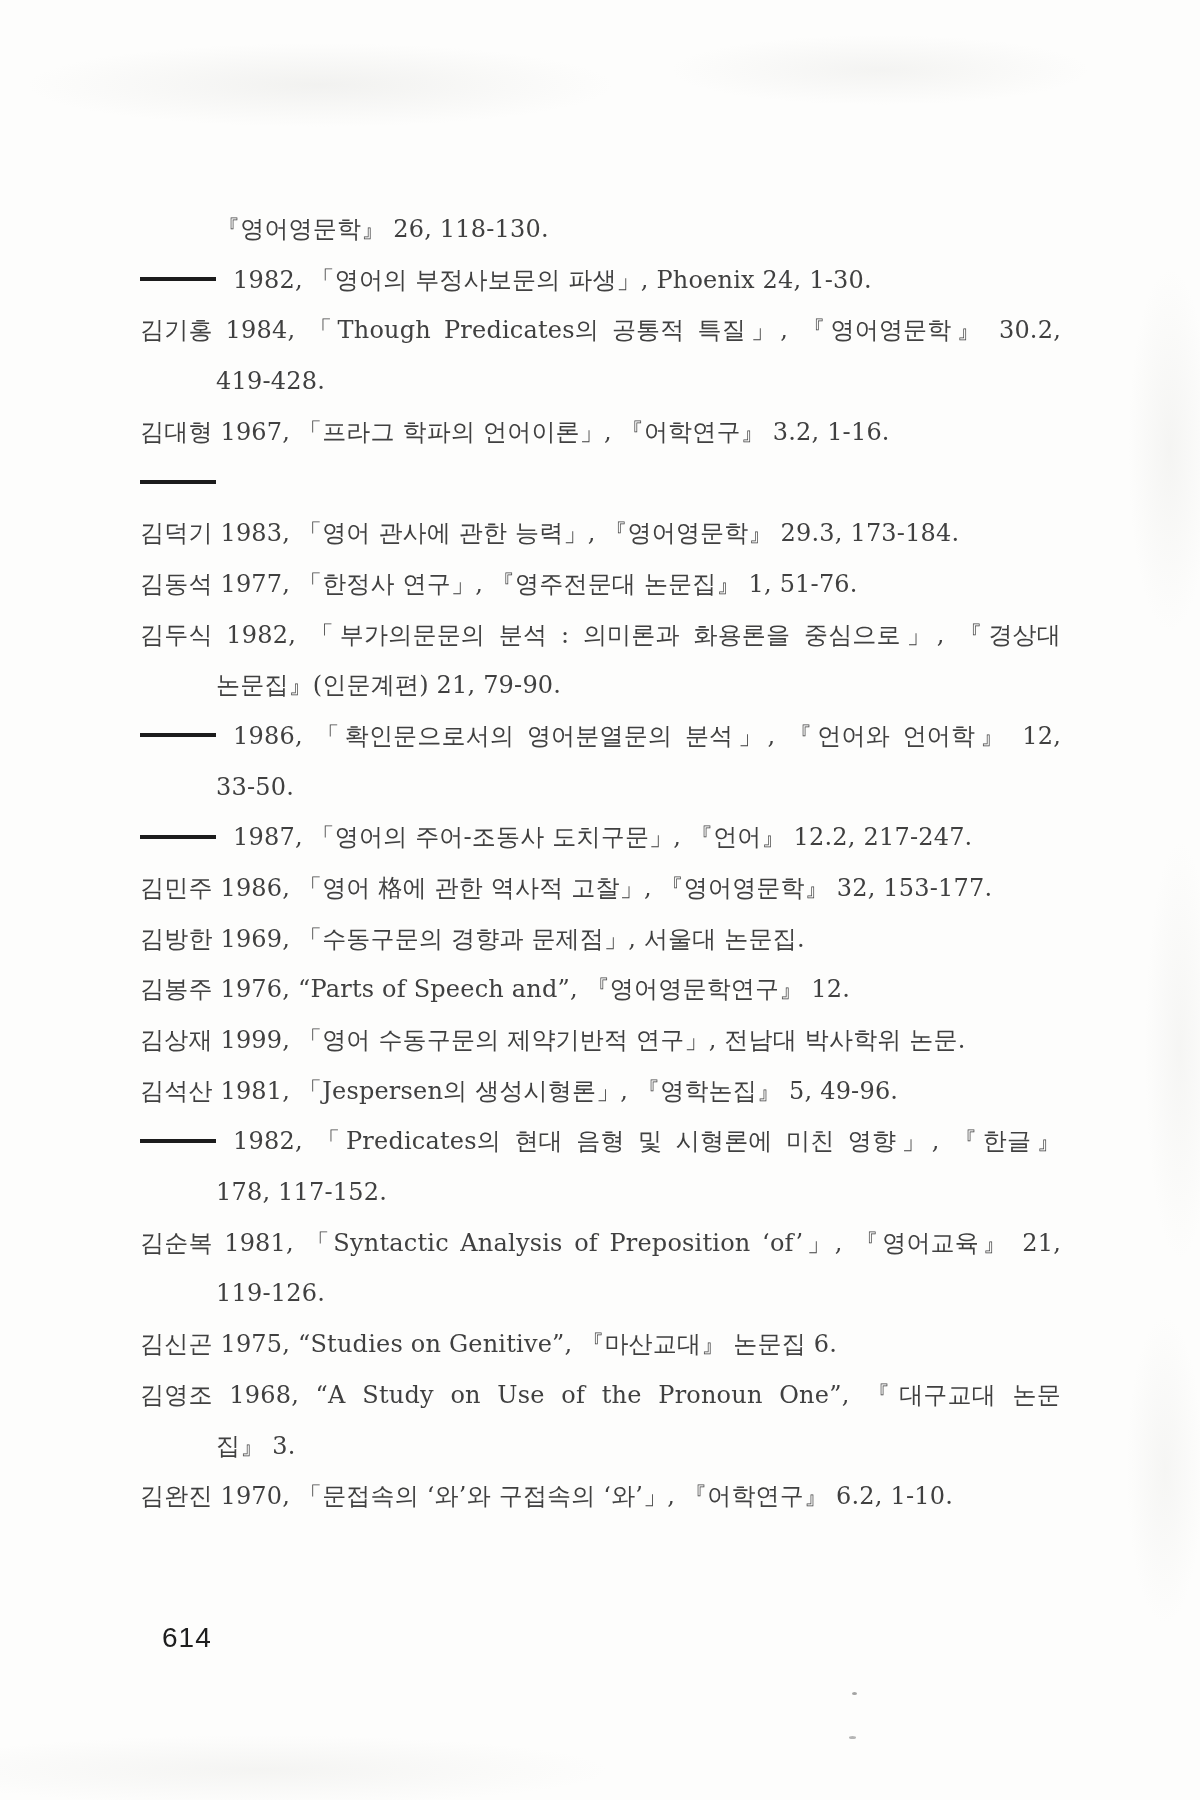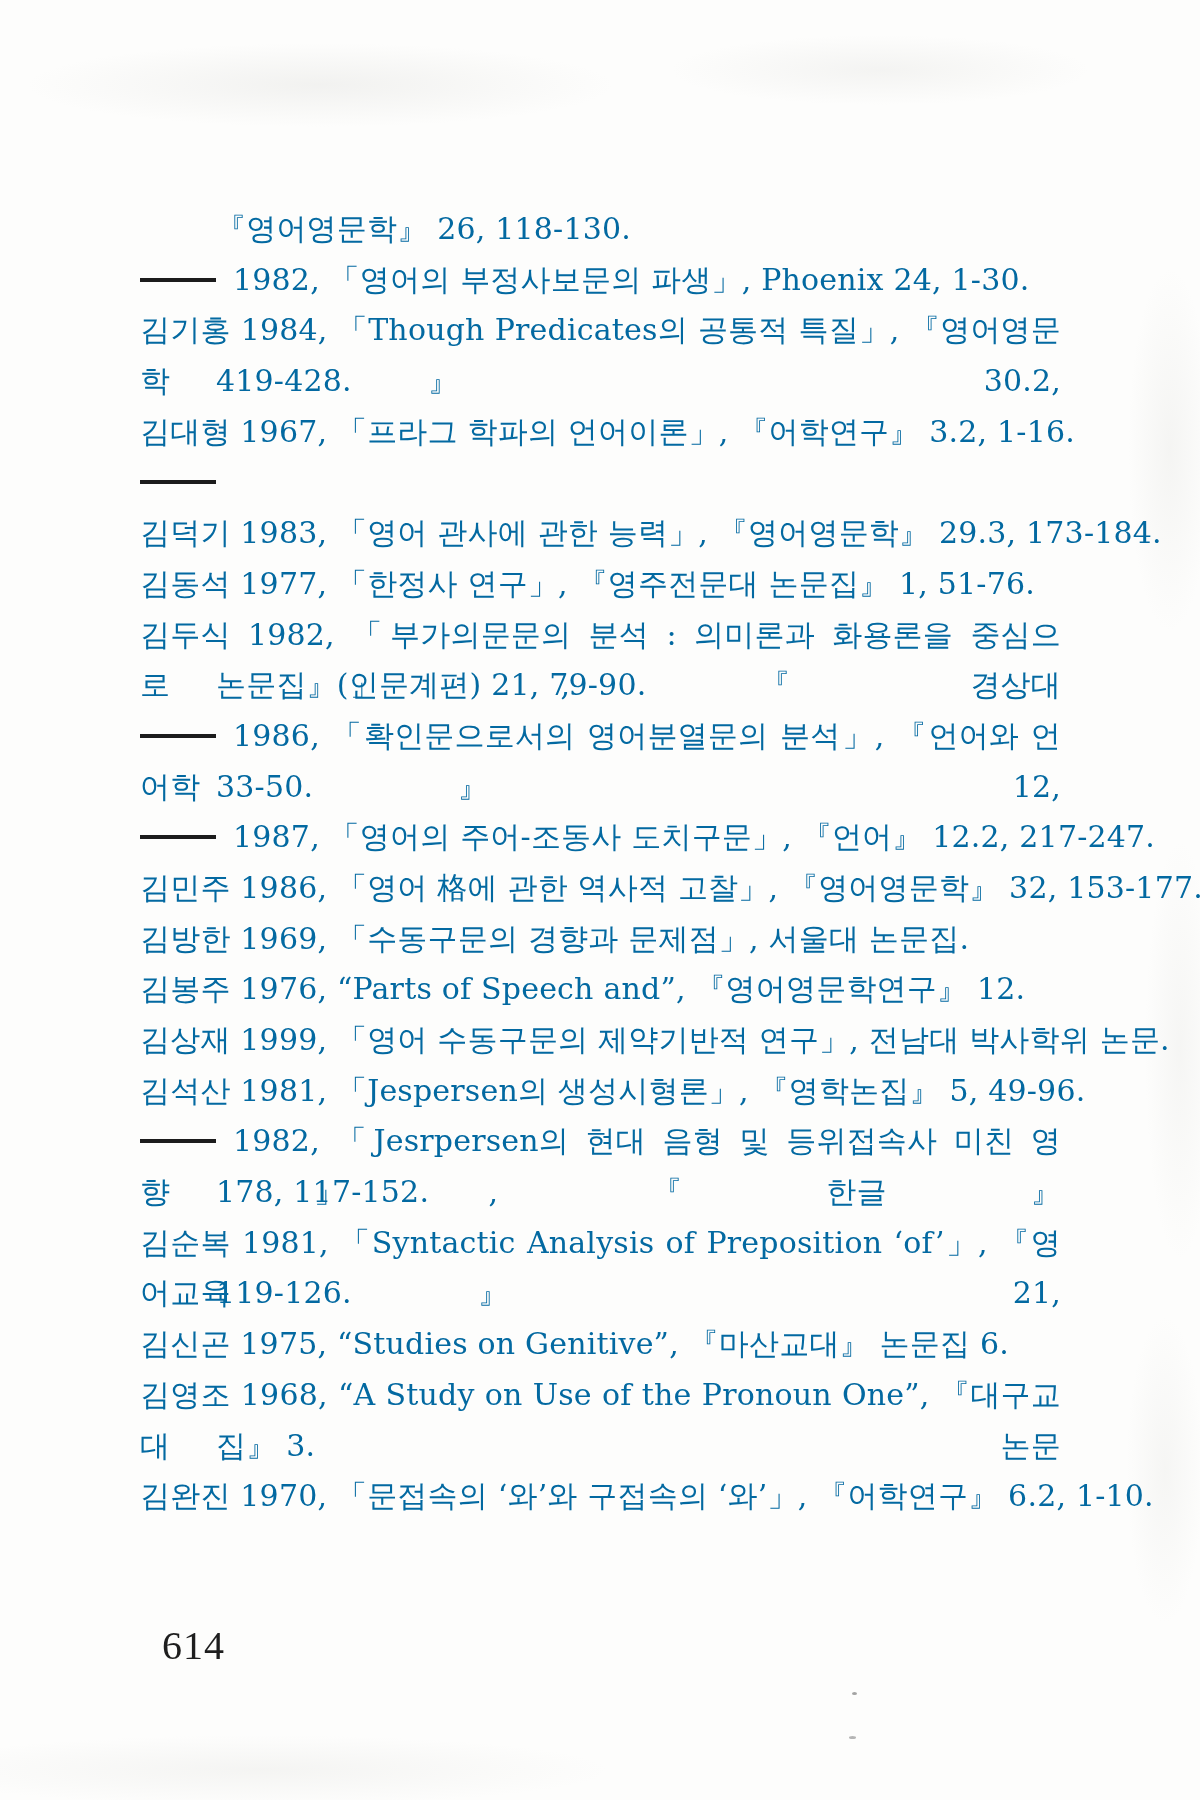--- a/index.html
+++ b/index.html
@@ -54,24 +54,24 @@
   .bibliography {
     position: absolute;
     left: 140px;
     top: 204px;
     width: 921px;
     color: #161616;
   }
   .bib-line {
     height: 50.7px;
     line-height: 50.7px;
-    font-size: 30px;
+    font-size: 24px;
     letter-spacing: 0.2px;
     white-space: nowrap;
-    color: #0369a1;
+    color: #404040;
   }
   .bib-line.indent {
     padding-left: 76px;
   }
   .bib-line.justify {
     white-space: normal;
     text-align: justify;
     text-align-last: justify;
   }
   .dash {
@@ -82,22 +82,22 @@
     vertical-align: middle;
     margin-right: 17px;
     margin-top: -4px;
   }
   .italic {
   }
   .page-number {
     position: absolute;
     left: 162px;
     top: 1622px;
-    font-family: Liberation Serif, serif;
-    font-size: 40px;
+    font-family: Liberation Sans, sans-serif;
+    font-size: 28px;
     letter-spacing: 1px;
     color: #1e1e1e;
   }
 </style>
 </head>
 <body>
 
 <div class="page">
   <div class="artifact top-haze"></div>
   <div class="artifact right-haze"></div>
@@ -117,21 +117,21 @@
       <div class="bib-line justify"><span>김두식 1982, 「부가의문문의 분석 : 의미론과 화용론을 중심으로」, 『경상대</span></div>
       <div class="bib-line indent"><span>논문집』(인문계편) 21, 79-90.</span></div>
       <div class="bib-line justify"><span class="dash"></span><span>1986, 「확인문으로서의 영어분열문의 분석」, 『언어와 언어학』 12,</span></div>
       <div class="bib-line indent"><span>33-50.</span></div>
       <div class="bib-line"><span class="dash"></span><span>1987, 「영어의 주어-조동사 도치구문」, 『언어』 12.2, 217-247.</span></div>
       <div class="bib-line"><span>김민주 1986, 「영어 格에 관한 역사적 고찰」, 『영어영문학』 32, 153-177.</span></div>
       <div class="bib-line"><span>김방한 1969, 「수동구문의 경향과 문제점」, 서울대 논문집.</span></div>
       <div class="bib-line"><span>김봉주 1976, “Parts of Speech </span><span class="italic">and</span><span>”, 『영어영문학연구』 12.</span></div>
       <div class="bib-line"><span>김상재 1999, 「영어 수동구문의 제약기반적 연구」, 전남대 박사학위 논문.</span></div>
       <div class="bib-line"><span>김석산 1981, 「Jespersen의 생성시형론」, 『영학논집』 5, 49-96.</span></div>
-      <div class="bib-line justify"><span class="dash"></span><span>1982, 「Jesrpersen의 현대 음형 및 등위접속사 미친 영향」, 『한글』</span></div>
+      <div class="bib-line justify"><span class="dash"></span><span>1982, 「Predicates의 현대 음형 및 시형론에 미친 영향」, 『한글』</span></div>
       <div class="bib-line indent"><span>178, 117-152.</span></div>
       <div class="bib-line justify"><span>김순복 1981, 「Syntactic Analysis of Preposition ‘of’」, 『영어교육』 21,</span></div>
       <div class="bib-line indent"><span>119-126.</span></div>
       <div class="bib-line"><span>김신곤 1975, “Studies on Genitive”, 『마산교대』 논문집 6.</span></div>
       <div class="bib-line justify"><span>김영조 1968, “A Study on Use of the Pronoun One”, 『대구교대 논문</span></div>
       <div class="bib-line indent"><span>집』 3.</span></div>
       <div class="bib-line"><span>김완진 1970, 「문접속의 ‘와’와 구접속의 ‘와’」, 『어학연구』 6.2, 1-10.</span></div>
     </div>
 
   <div class="page-number">614</div>

